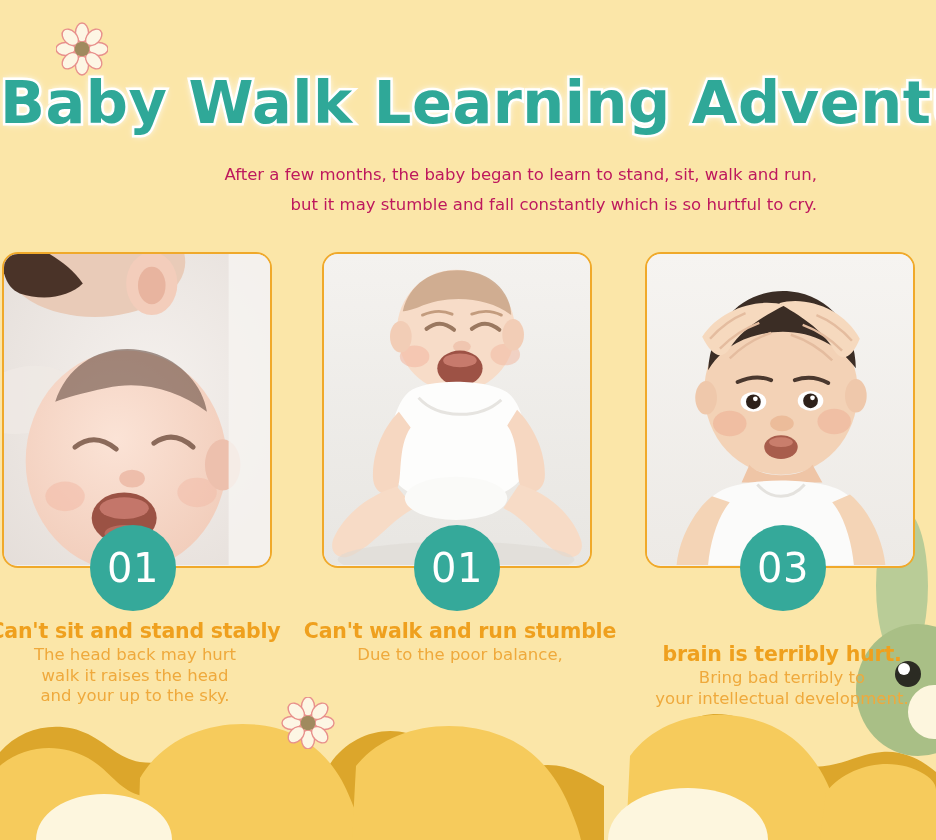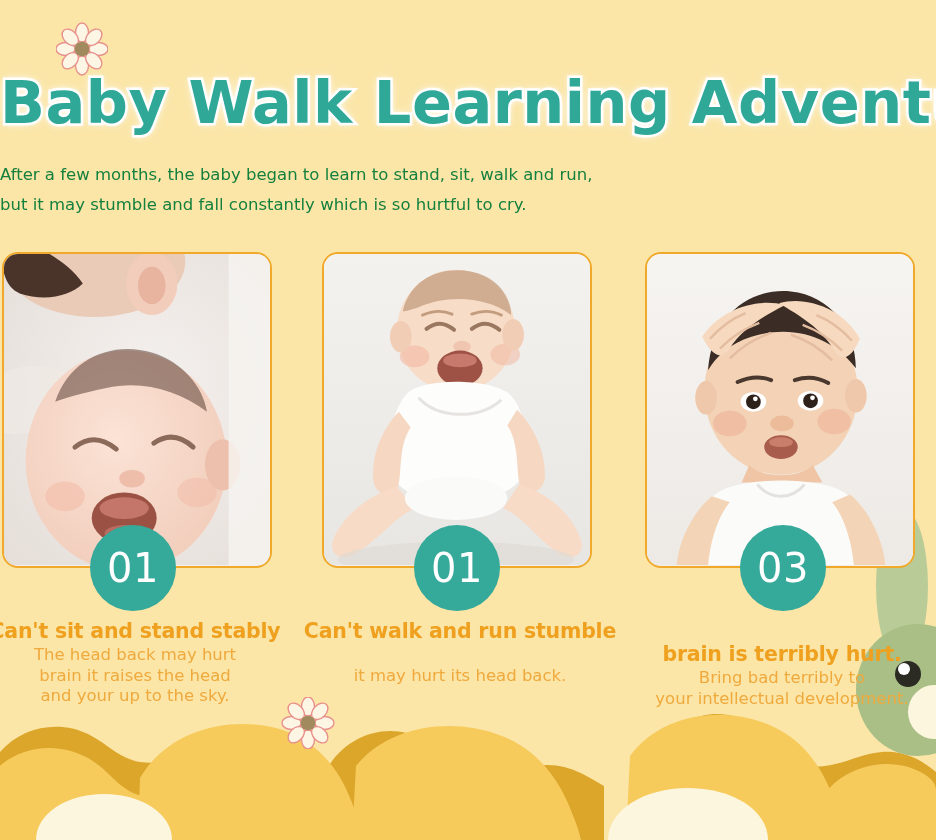--- a/index.html
+++ b/index.html
@@ -69,22 +69,22 @@
        0 0 6px #FFFFFF,
        0 0 10px rgba(255,255,255,0.85);
     white-space: nowrap;
     line-height: 1.05;
   }
   .subtitle {
     position: absolute;
     left: 0;
     top: 160px;
     width: 817px;
-    text-align: left;
-    color: #15803d;
+    text-align: right;
+    color: #be185d;
     font-size: 16.5px;
     line-height: 30px;
     font-family: "DejaVu Sans", sans-serif;
   }
   .subtitle div { display: block; }
 
   
   .cards {
     position: absolute;
     left: 0;
@@ -394,30 +394,29 @@
   </div>
 
   <div class="badge badge-1">01</div>
   <div class="badge badge-2">01</div>
   <div class="badge badge-3">03</div>
 
   <div class="caption cap-1">
     <p class="cap-head">Can't sit and stand stably</p>
     <p class="cap-body">
       <span>The head back may hurt</span><br>
-      <span>brain it raises the head</span><br>
+      <span>walk it raises the head</span><br>
       <span>and your up to the sky.</span>
     </p>
   </div>
 
   <div class="caption cap-2">
     <p class="cap-head">Can't walk and run stumble</p>
     <p class="cap-body">
-      <br>
-      <span>it may hurt its head back.</span>
+      <span>Due to the poor balance,</span><br>
     </p>
   </div>
 
   <div class="caption cap-3">
     <p class="cap-head">
       <br>
       <span>brain is terribly hurt.</span>
     </p>
     <p class="cap-body">
       <span>Bring bad terribly to</span><br>

